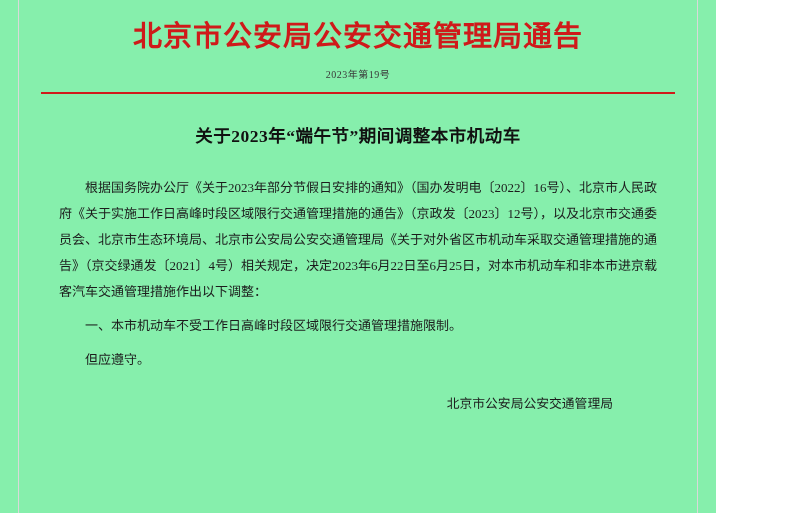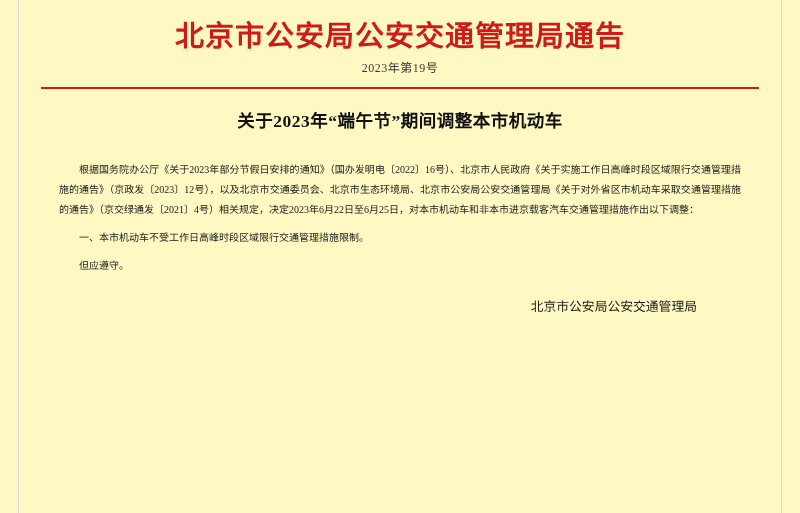--- a/index.html
+++ b/index.html
@@ -9,23 +9,23 @@
   }
   body {
     width: 800px;
     height: 513px;
     overflow: hidden;
     font-family: "Liberation Serif", "DejaVu Serif", serif;
     color: #1a1a1a;
   }
   .page {
     position: relative;
-    width: 800px;
+    width: 716px;
     height: 513px;
-    background: #fef9c3;
+    background: #86efac;
     box-sizing: border-box;
   }
   
   .frame-left,
   .frame-right {
     position: absolute;
     top: 0;
     bottom: 0;
     width: 1px;
     background: #d9d9d9;
@@ -50,50 +50,50 @@
   .masthead-title {
     color: #cf1a1a;
     font-family: "Liberation Serif", "DejaVu Serif", serif;
     font-weight: bold;
     font-size: 29px;
     letter-spacing: 1px;
     line-height: 1.25;
     white-space: nowrap;
   }
   .doc-number {
-    margin-top: 4px;
-    font-size: 12px;
+    margin-top: 12px;
+    font-size: 10px;
     color: #3a3a3a;
     letter-spacing: 0.5px;
   }
   .red-rule {
     margin: 11px 0 0 0;
     height: 2px;
     background: #cf1a1a;
     width: 100%;
   }
 
   .title-block {
-    margin-top: 16px;
+    margin-top: 26px;
     text-align: center;
   }
   .title-line {
     font-size: 17.5px;
     font-weight: bold;
     line-height: 1.85;
     color: #111;
     letter-spacing: 0.5px;
   }
 
   .body-block {
     margin-top: 22px;
     padding: 0 18px;
   }
   .para {
-    font-size: 10px;
+    font-size: 13px;
     line-height: 2.0;
     text-align: justify;
     text-justify: inter-ideograph;
     color: #1c1c1c;
     margin: 0 0 8px 0;
     font-family: Liberation Serif, serif;
   }
   .para.indent {
     text-indent: 2em;
   }

